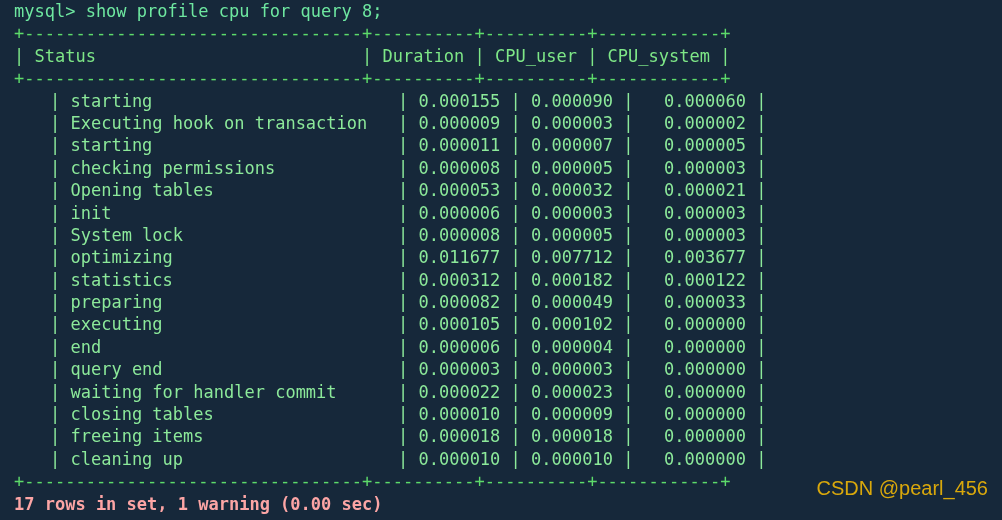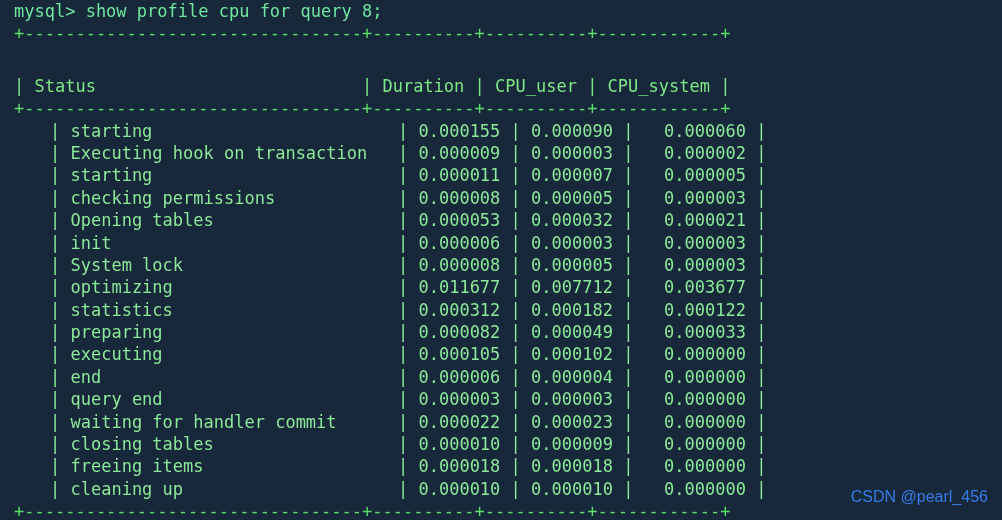--- a/index.html
+++ b/index.html
@@ -35,30 +35,30 @@
     color: #7ee787;
     -webkit-font-smoothing: antialiased;
   }
   .line {
     display: block;
     height: 22.4px;
     white-space: pre;
   }
   .l-prompt { color: #6ee7a0; }
   .l-rule   { color: #5ddb6a; }
-  .l-head   { color: #7ee787; margin-top: 30px; }
+  .l-head   { color: #7ee787; }
   .l-row    { color: #8ce99a; margin-left: 36px; }
   .l-footer { color: #fca5a5; font-weight: bold; }
   #watermark {
     position: absolute;
     right: 14px;
-    bottom: 14px;
+    bottom: 20px;
     font-family: "Liberation Sans", sans-serif;
-    font-size: 16px;
-    color: #3b82f6;
+    font-size: 20px;
+    color: #eab308;
     white-space: pre;
     opacity: 0.92;
   }
 </style>
 </head>
 <body>
 
 <div id="terminal">
   <div id="console-output"><span class="line l-prompt">mysql&gt; show profile cpu for query 8;</span><span class="line l-rule">+---------------------------------+----------+----------+------------+</span><span class="line l-head">| Status                          | Duration | CPU_user | CPU_system |</span><span class="line l-rule">+---------------------------------+----------+----------+------------+</span><span class="line l-row">| starting                        | 0.000155 | 0.000090 |   0.000060 |</span><span class="line l-row">| Executing hook on transaction   | 0.000009 | 0.000003 |   0.000002 |</span><span class="line l-row">| starting                        | 0.000011 | 0.000007 |   0.000005 |</span><span class="line l-row">| checking permissions            | 0.000008 | 0.000005 |   0.000003 |</span><span class="line l-row">| Opening tables                  | 0.000053 | 0.000032 |   0.000021 |</span><span class="line l-row">| init                            | 0.000006 | 0.000003 |   0.000003 |</span><span class="line l-row">| System lock                     | 0.000008 | 0.000005 |   0.000003 |</span><span class="line l-row">| optimizing                      | 0.011677 | 0.007712 |   0.003677 |</span><span class="line l-row">| statistics                      | 0.000312 | 0.000182 |   0.000122 |</span><span class="line l-row">| preparing                       | 0.000082 | 0.000049 |   0.000033 |</span><span class="line l-row">| executing                       | 0.000105 | 0.000102 |   0.000000 |</span><span class="line l-row">| end                             | 0.000006 | 0.000004 |   0.000000 |</span><span class="line l-row">| query end                       | 0.000003 | 0.000003 |   0.000000 |</span><span class="line l-row">| waiting for handler commit      | 0.000022 | 0.000023 |   0.000000 |</span><span class="line l-row">| closing tables                  | 0.000010 | 0.000009 |   0.000000 |</span><span class="line l-row">| freeing items                   | 0.000018 | 0.000018 |   0.000000 |</span><span class="line l-row">| cleaning up                     | 0.000010 | 0.000010 |   0.000000 |</span><span class="line l-rule">+---------------------------------+----------+----------+------------+</span><span class="line l-footer">17 rows in set, 1 warning (0.00 sec)</span></div>
   <div id="watermark">CSDN @pearl_456</div>

